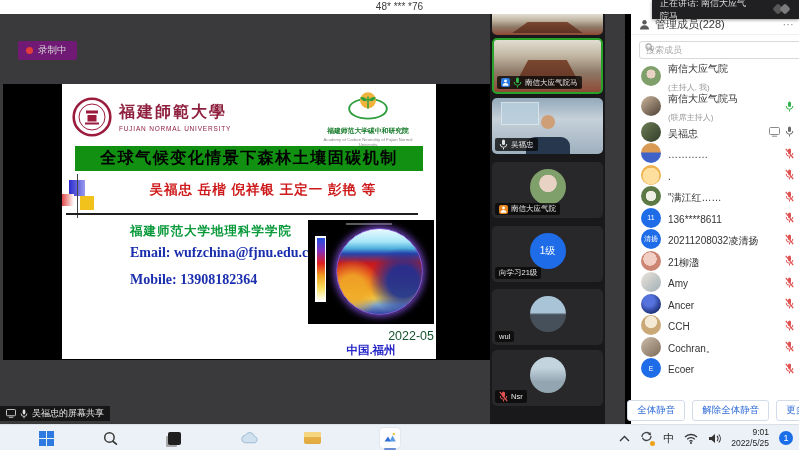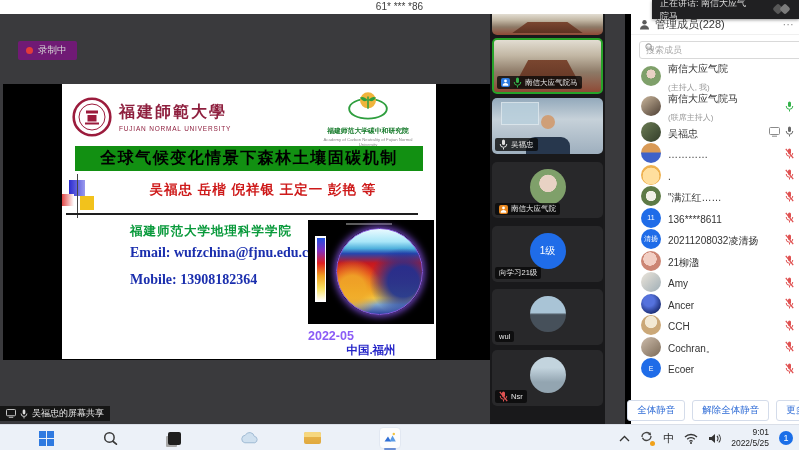--- a/index.html
+++ b/index.html
@@ -39,21 +39,21 @@
   .email{top:161px}.mobile{top:188px}
   .earth{position:absolute;left:246px;top:136px;width:126px;height:104px;background:#000}
   .globe{position:absolute;left:28px;top:8px;width:87px;height:87px;border-radius:50%;border:1px solid #8a5ae0;box-shadow:0 0 7px 2px rgba(130,80,225,.85);
     background:
       radial-gradient(circle at 78% 62%,rgba(24,48,150,.9) 0 18%,rgba(24,48,150,0) 40%),
       radial-gradient(circle at 18% 70%,rgba(240,170,40,.9) 0 14%,rgba(240,170,40,0) 32%),
       linear-gradient(180deg,#eafaff 0%,#a8e6f8 15%,#4fb0dc 23%,#2746ae 29%,#c41820 40%,#e02818 53%,#e85a18 64%,#f0a020 73%,#f6cf48 81%,#7fa6cc 89%,#2c44a0 100%)}
   .cbar{position:absolute;left:7px;top:16px;width:11px;height:66px;background:#fff;padding:1.5px}
   .cbar i{display:block;width:100%;height:100%;background:linear-gradient(180deg,#2050e0,#8030c0,#e02020,#f0a020,#f8e060,#fff)}
   .etop{position:absolute;left:38px;top:3px;width:46px;height:2px;background:#5c5c5c}
-  .sdate{position:absolute;left:246px;top:245px;width:126px;text-align:left;color:#8b5cf6;font-weight:bold;font-size:12.5px}
+  .sdate{position:absolute;left:246px;top:245px;width:126px;text-align:right;color:#14532d;font-weight:normal;font-size:12.5px}
   .splace{position:absolute;left:246px;top:259px;width:126px;text-align:center;color:#2424c8;font-weight:bold;font-size:11.5px}
 
   
   .strip{position:absolute;left:490px;top:14px;width:115px;height:410px;background:#19191b}
   .thumb{position:absolute;left:2px;width:111px;height:56px;border-radius:5px;overflow:hidden;background:#28282a}
   .thumb.active{border:2px solid #27a329}
   .partial{position:absolute;left:2px;top:0;width:111px;height:21px;border-radius:0 0 5px 5px;overflow:hidden}
   .scene-room{background:linear-gradient(180deg,#e2ddd2 0%,#c2b7a4 30%,#8d7a67 62%,#8f4a36 100%)}
   .scene-room .table{position:absolute;left:18%;right:18%;top:38%;bottom:8%;background:linear-gradient(180deg,#7a4630,#5d3222);clip-path:polygon(22% 0,78% 0,100% 100%,0 100%)}
   .scene-office{background:linear-gradient(180deg,#93a9bb 0%,#c6d1d9 38%,#9eafbe 100%)}
@@ -122,21 +122,21 @@
   .nbadge{width:14px;height:14px;border-radius:50%;background:#1a6ee8;color:#fff;font-size:9px;display:flex;align-items:center;justify-content:center}
   .syncwrap{position:relative}
   .syncdot{position:absolute;right:-2px;bottom:1px;width:5px;height:5px;border-radius:50%;background:#f0a11a}
 </style>
 </head>
 <body>
 
 <div id="root">
 
   <div class="titlebar">
-    <span>61* *** *86</span>
+    <span>48* *** *76</span>
   </div>
 
   <div class="toast">
     <span>正在讲话: 南信大应气院马</span>
     <span class="vlogo">
         <i></i>
         <i></i>
       </span>
   </div>
 

